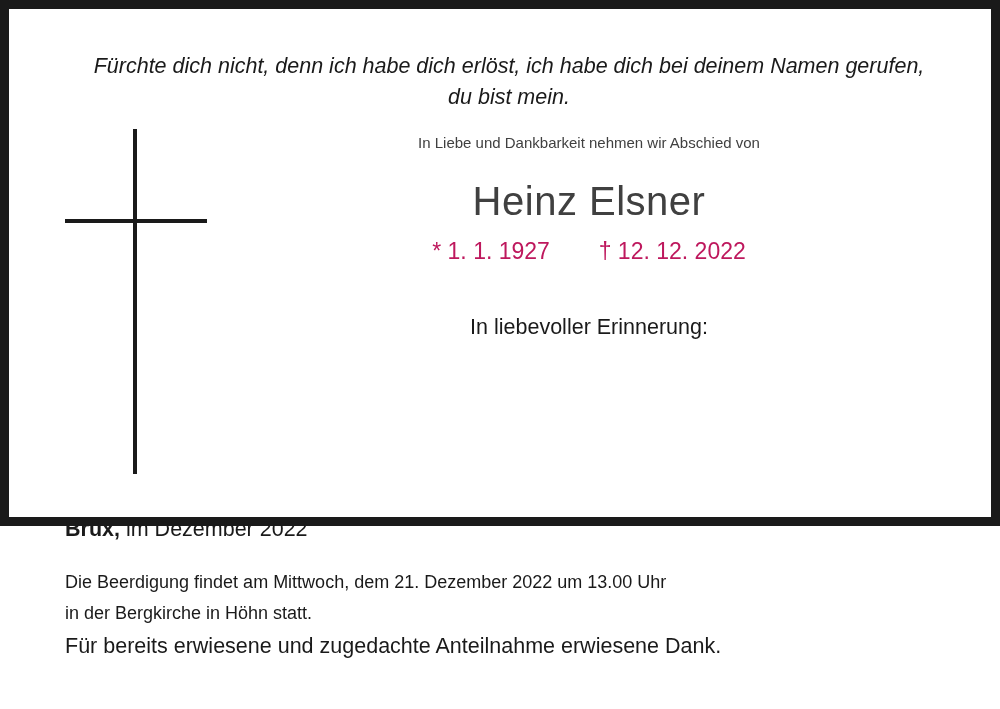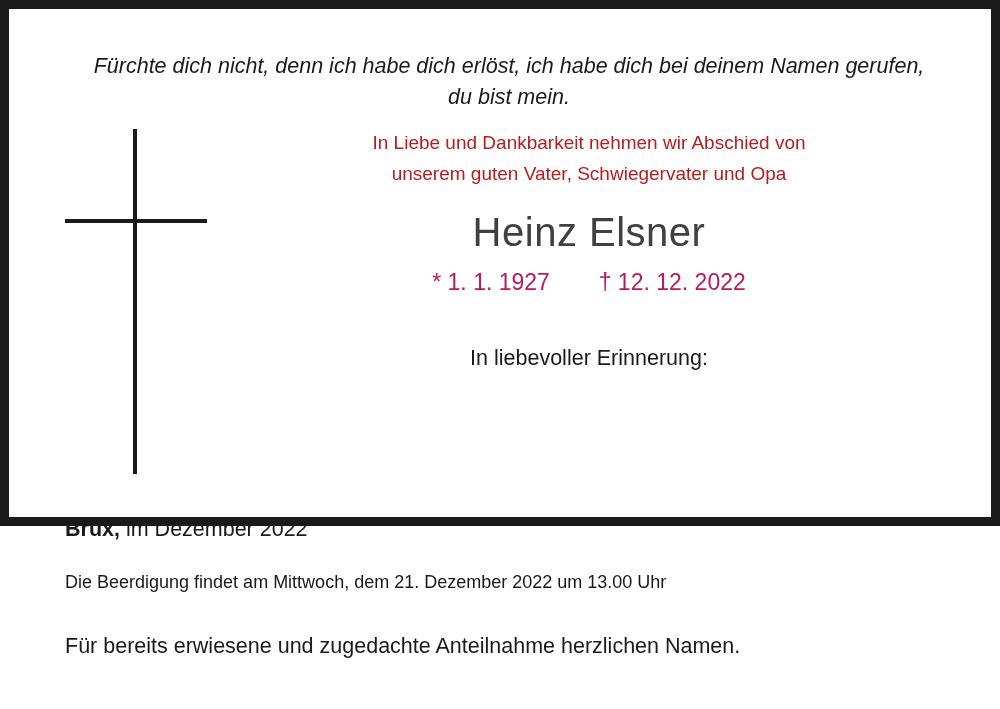--- a/index.html
+++ b/index.html
@@ -74,23 +74,23 @@
   
   .main-col {
     position: absolute;
     left: 210px;
     top: 118px;
     width: 740px;
     text-align: center;
   }
 
   .intro {
-    font-size: 19px;
-    line-height: 31px;
-    color: #b91c1c;
+    font-size: 15px;
+    line-height: 31px;
+    color: #404040;
   }
 
   .name {
     margin-top: 20px;
     font-size: 40px;
     line-height: 46px;
     letter-spacing: 0.5px;
     color: #404040;
   }
 
@@ -165,21 +165,20 @@
 
     <div class="cross">
       <div class="vert"></div>
       <div class="horiz"></div>
     </div>
 
     <div class="main-col">
 
       <div class="intro">
         <div>In Liebe und Dankbarkeit nehmen wir Abschied von</div>
-        <div>unserem guten Vater, Schwiegervater und Opa</div>
       </div>
 
       <div class="name">Heinz Elsner</div>
 
       <div class="dates">
         <span>*</span>
         <span>1. 1. 1927</span>
         <span class="sep"></span>
         <span>†</span>
         <span>12. 12. 2022</span>
@@ -189,18 +188,19 @@
 
 
     </div>
 
     <div class="place-line">
       <b>Brüx,</b><span> im Dezember 2022</span>
     </div>
 
     <div class="funeral">
       <div>Die Beerdigung findet am Mittwoch, dem 21. Dezember 2022 um 13.00 Uhr</div>
-    </div>
-
-    <div class="thanks">Für bereits erwiesene und zugedachte Anteilnahme herzlichen Namen.</div>
+      <div>in der Bergkirche in Höhn statt.</div>
+    </div>
+
+    <div class="thanks">Für bereits erwiesene und zugedachte Anteilnahme erwiesene Dank.</div>
 
   </div>
 </div>
 
 </body></html>

